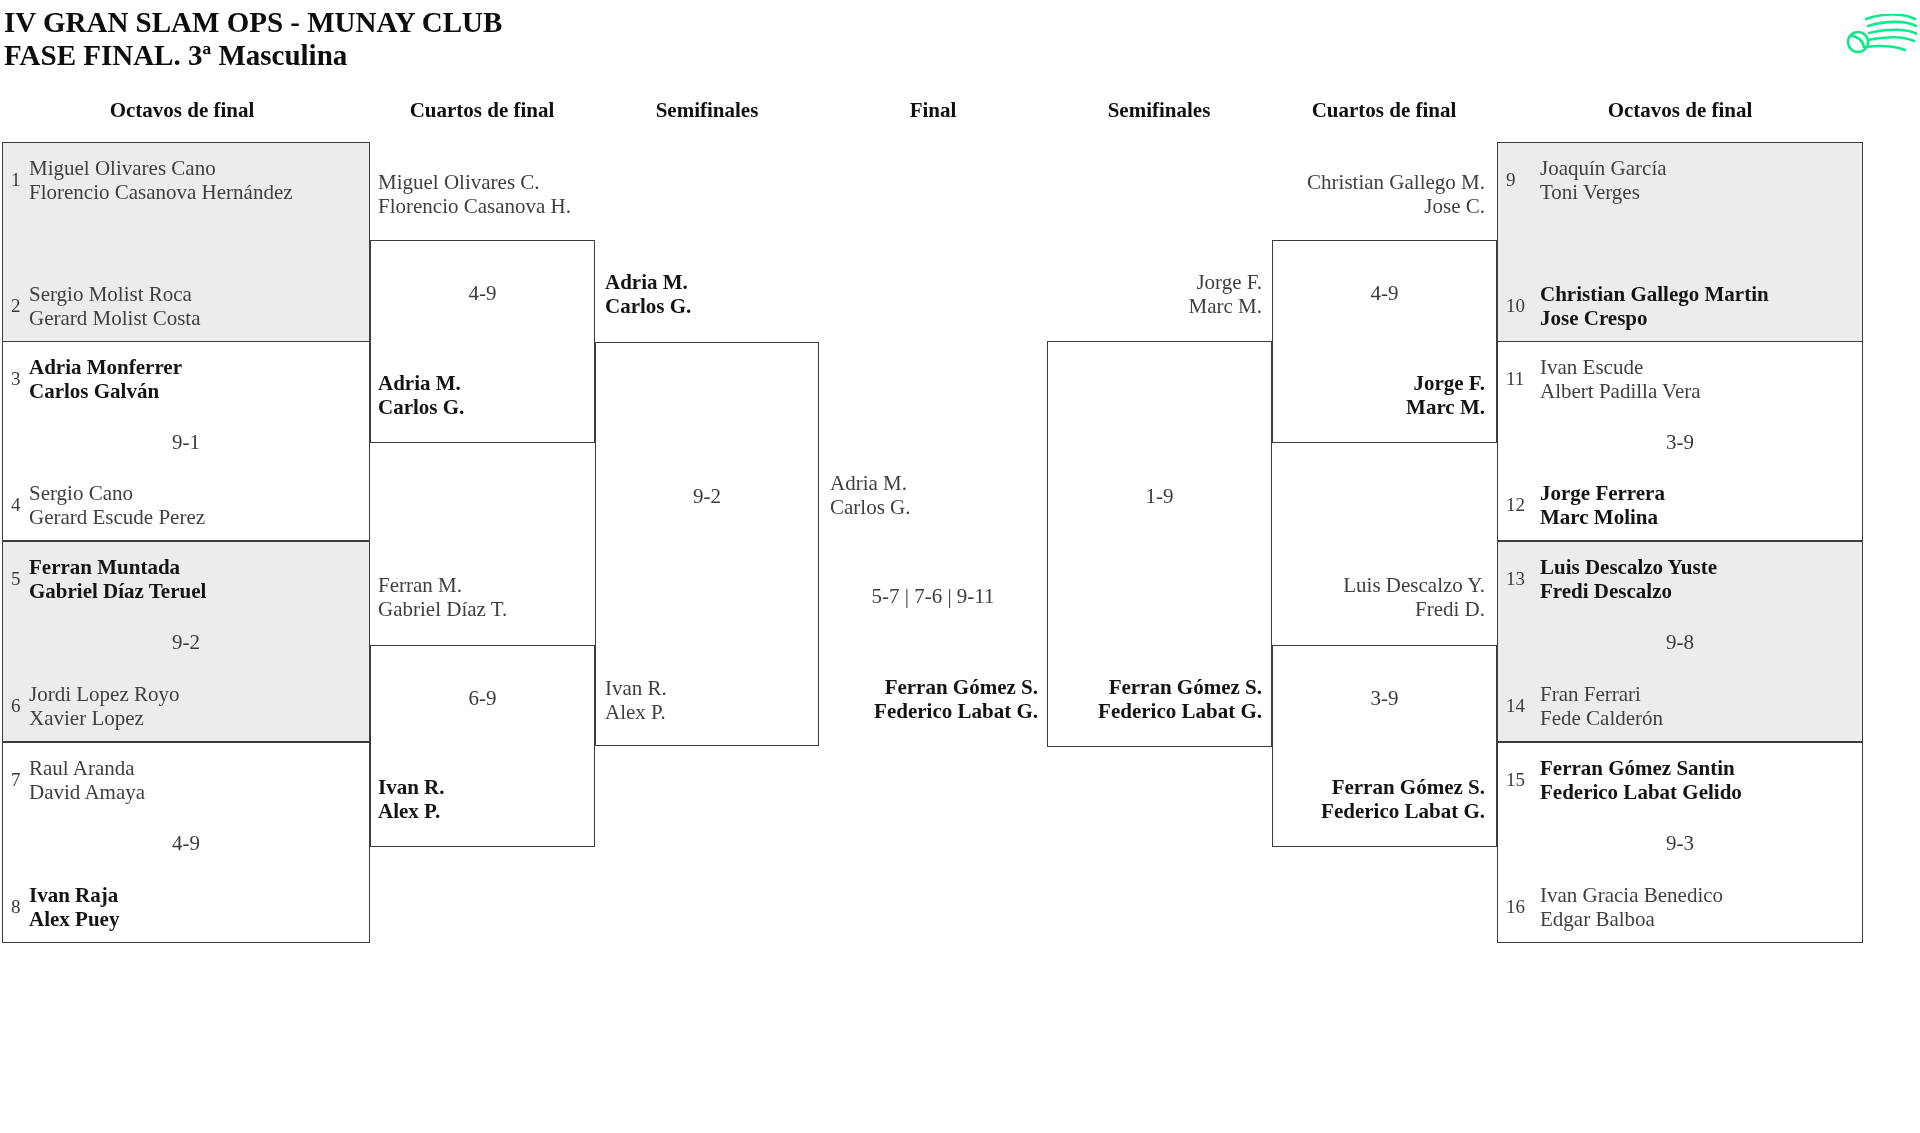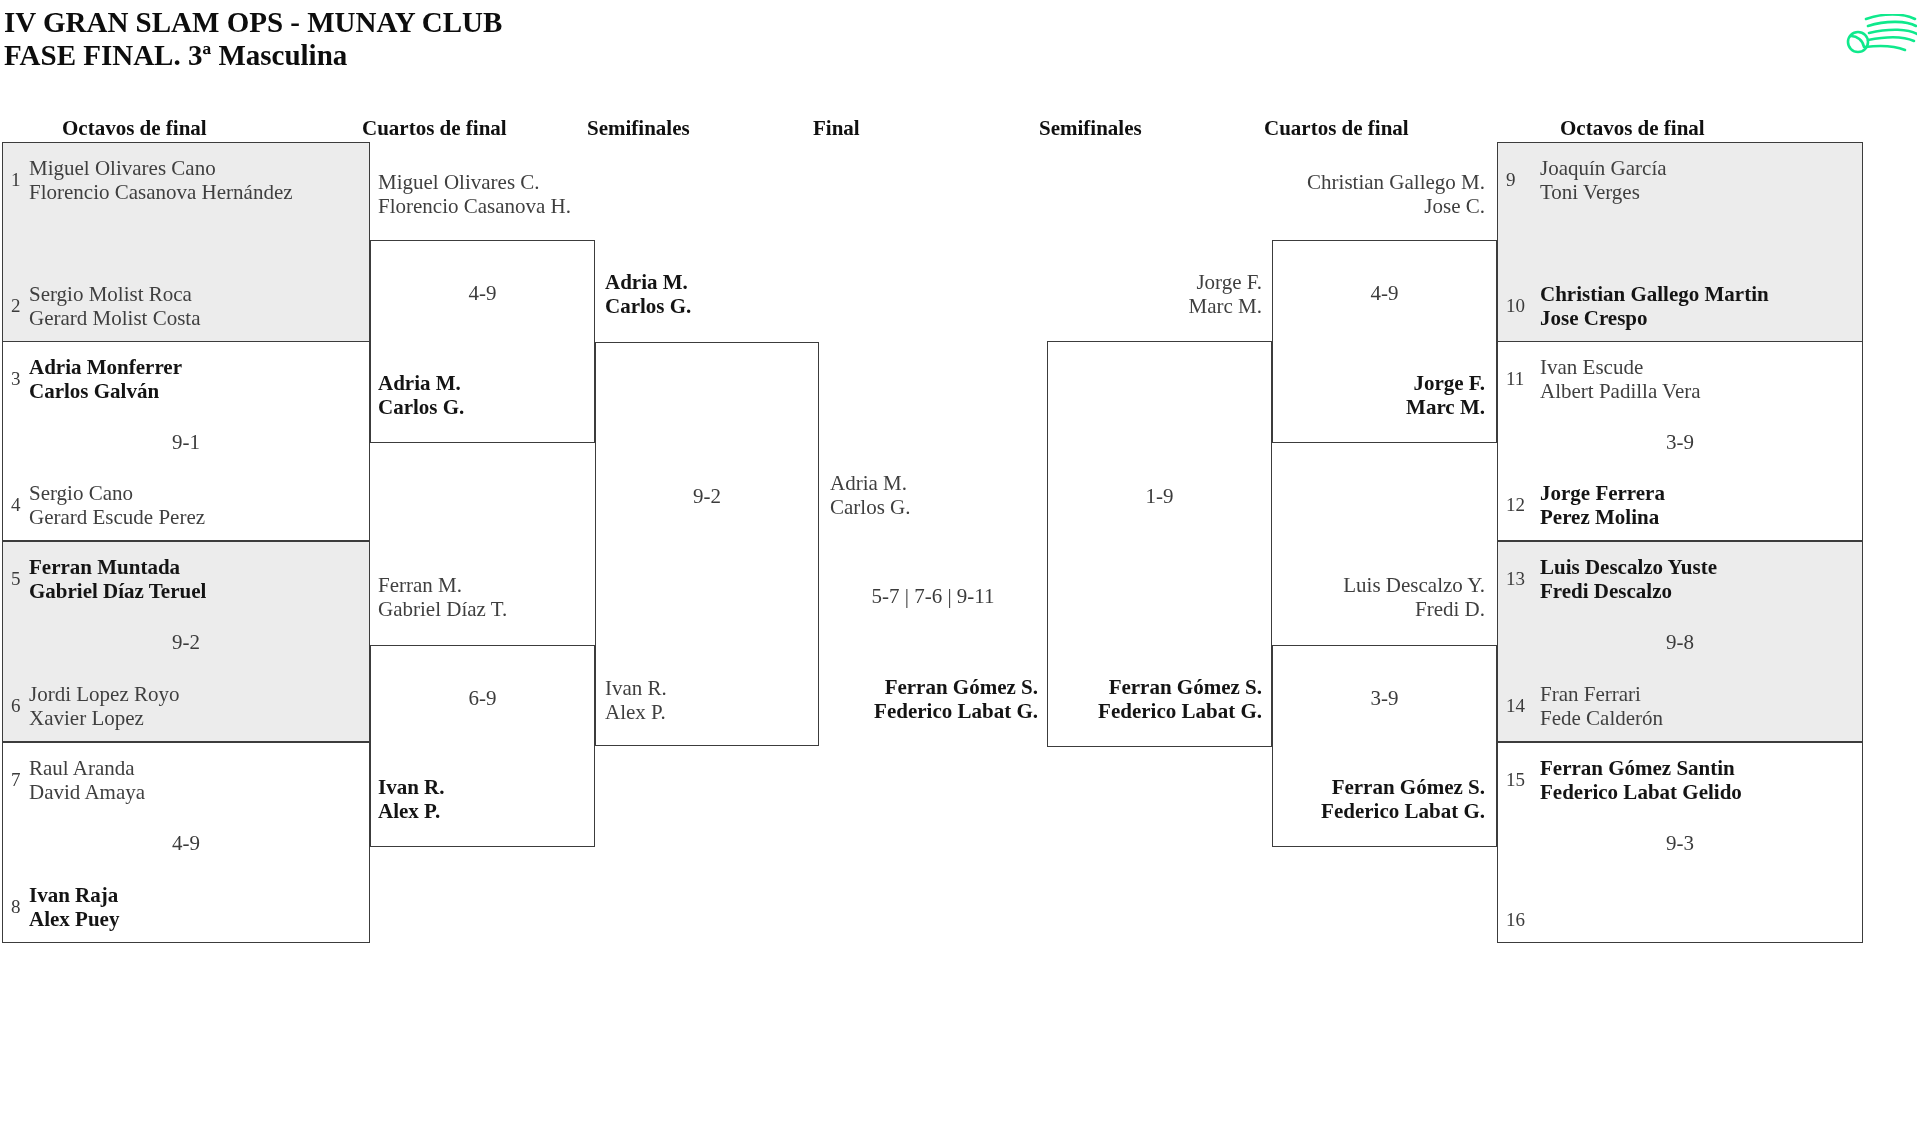--- a/index.html
+++ b/index.html
@@ -1,19 +1,19 @@
 <!DOCTYPE html>
 <html><head>
 <meta charset="utf-8">
 <style>
   html,body{margin:0;padding:0;background:#fff;}
   .page{position:relative;width:1920px;height:1133px;background:#ffffff;overflow:hidden;
         font-family:Liberation Serif, serif;color:#3f3f3f;}
   .title{position:absolute;left:4px;top:6px;font-size:29px;line-height:33px;font-weight:700;color:#0d0d0d;}
-  .hdr{position:absolute;top:116px;width:240px;font-size:21px;font-weight:700;color:#101010;}
+  .hdr{position:absolute;top:98px;width:240px;text-align:center;font-size:21px;font-weight:700;color:#101010;}
   .box{position:absolute;border:1px solid #3c3c3c;box-sizing:border-box;background:#fff;}
   .box.shaded{background:#ececec;}
   .conn{position:absolute;border:1px solid #3c3c3c;box-sizing:border-box;background:transparent;}
   .trow{position:absolute;left:8px;right:4px;display:flex;align-items:center;}
   .trow.t1{top:13px;}
   .trow.t2{bottom:11px;}
   .seed{flex:0 0 18px;font-size:19px;line-height:22px;color:#3b3b3b;}
   .rbox .seed{flex:0 0 34px;}
   .names{font-size:21px;line-height:24px;color:#3f3f3f;}
   .names div{white-space:nowrap;}
@@ -146,21 +146,21 @@
       <span class="names">
           <div>Ivan Escude</div>
           <div>Albert Padilla Vera</div>
         </span>
       </div>
     <div class="score">3-9</div>
     <div class="trow t2 w">
         <span class="seed">12</span>
       <span class="names">
           <div>Jorge Ferrera</div>
-          <div>Perez Molina</div>
+          <div>Marc Molina</div>
         </span>
       </div>
   </div>
 
   <div class="box shaded rbox" style="left:1497px;top:541px;width:366px;height:201px">
     <div class="trow t1 w">
         <span class="seed">13</span>
       <span class="names">
           <div>Luis Descalzo Yuste</div>
           <div>Fredi Descalzo</div>
@@ -180,20 +180,24 @@
     <div class="trow t1 w">
         <span class="seed">15</span>
       <span class="names">
           <div>Ferran Gómez Santin</div>
           <div>Federico Labat Gelido</div>
         </span>
       </div>
     <div class="score">9-3</div>
     <div class="trow t2">
         <span class="seed">16</span>
+      <span class="names">
+          <div>Ivan Gracia Benedico</div>
+          <div>Edgar Balboa</div>
+        </span>
       </div>
   </div>
 
   <div class="conn" style="left:370px;top:240px;width:225px;height:203px"></div>
   <div class="conn" style="left:370px;top:645px;width:225px;height:202px"></div>
   <div class="conn" style="left:595px;top:342px;width:224px;height:404px"></div>
   <div class="conn" style="left:1047px;top:341px;width:225px;height:406px"></div>
   <div class="conn" style="left:1272px;top:240px;width:225px;height:203px"></div>
   <div class="conn" style="left:1272px;top:645px;width:225px;height:202px"></div>
 

